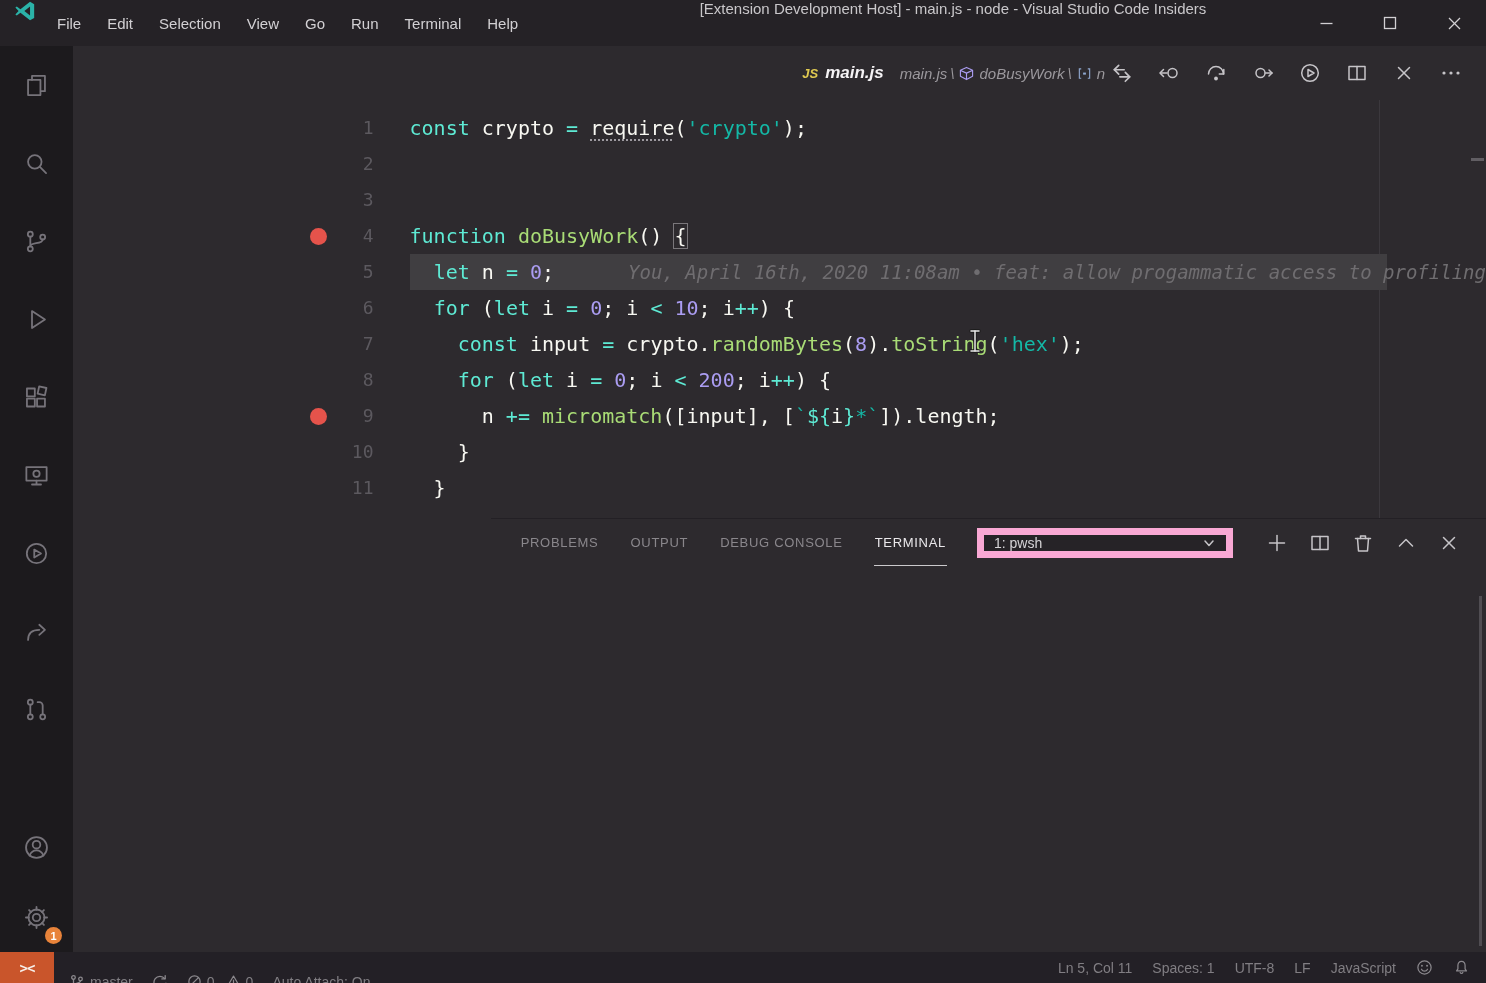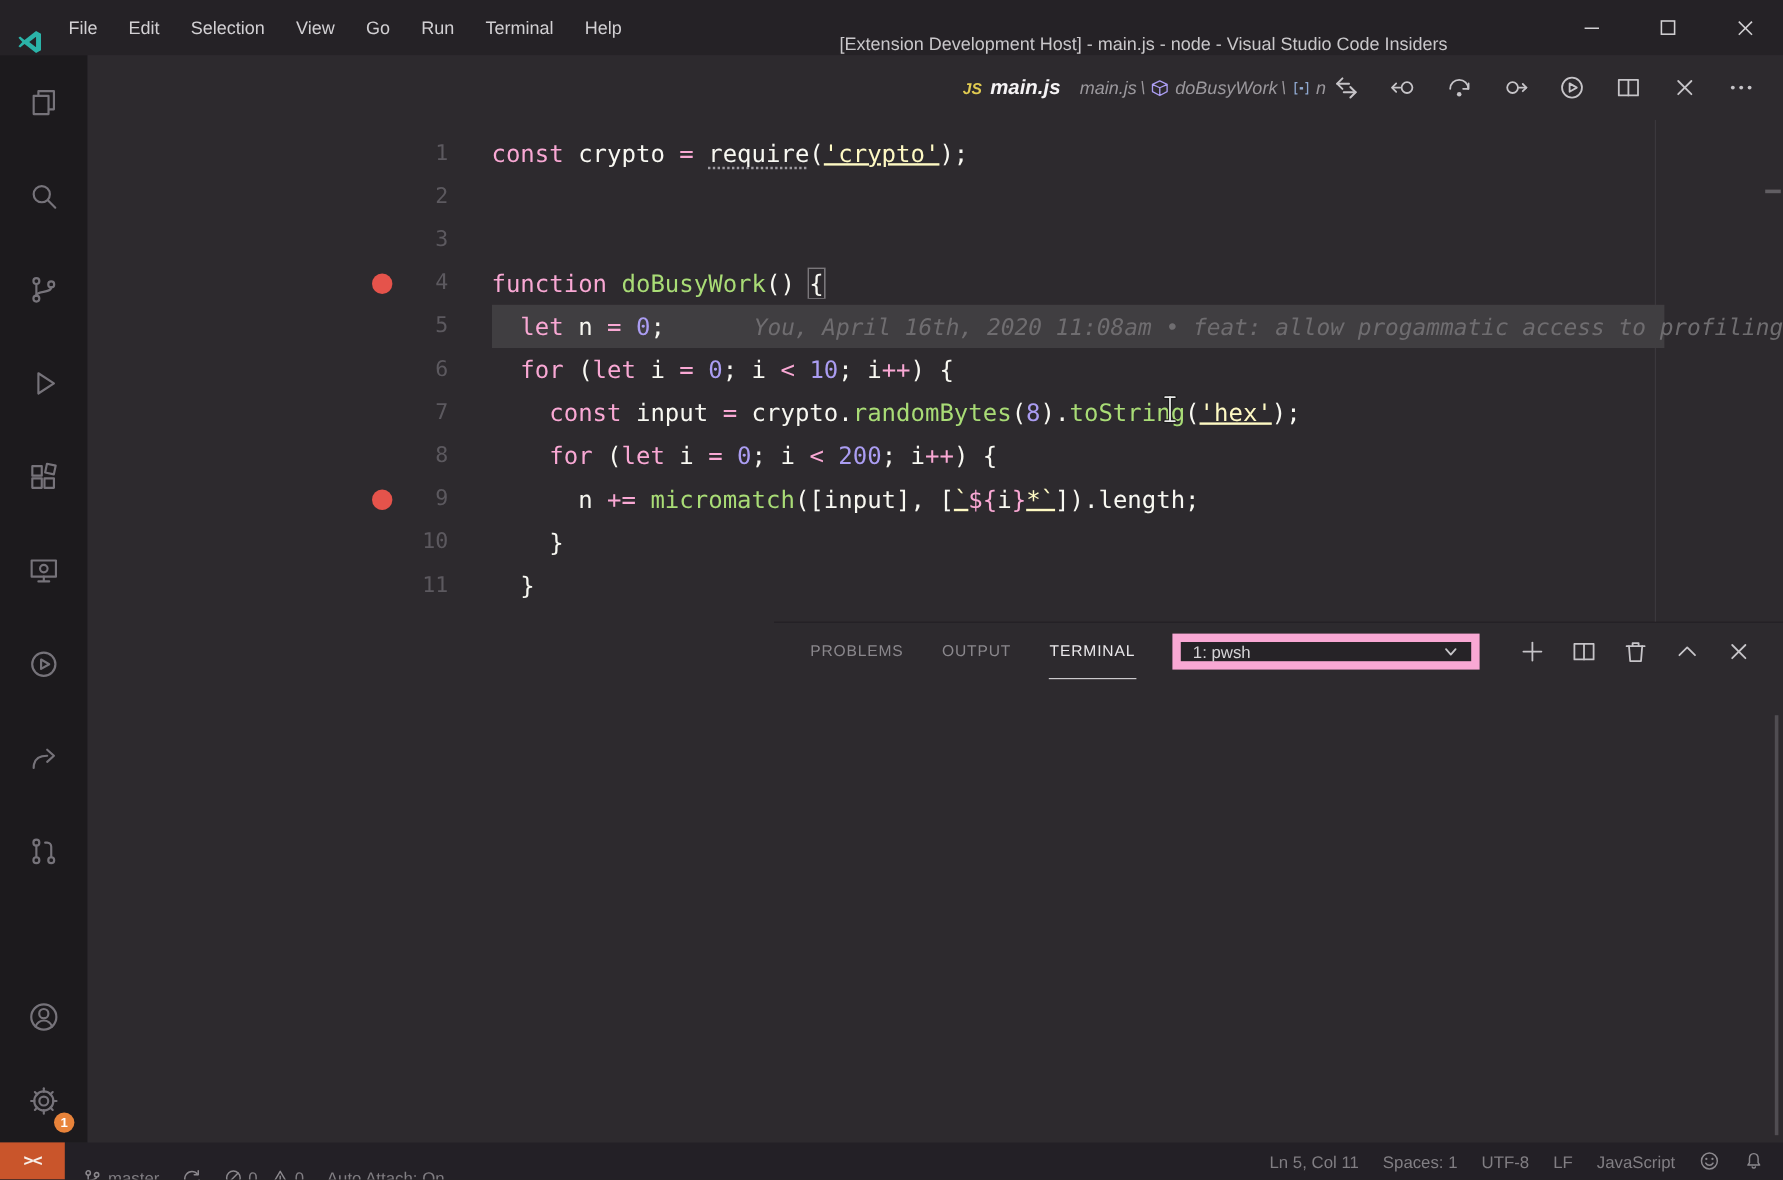--- a/index.html
+++ b/index.html
@@ -1,20 +1,20 @@
 <!DOCTYPE html>
 <html><head>
 <meta charset="utf-8">
 <style>
   * { box-sizing: border-box; }
   body { margin:0; font-family:"Liberation Sans", sans-serif; background:#111; }
   #app { position:relative; width:1486px; height:983px; background:#2d2a2e; overflow:hidden; }
 
   
-  .titlebar { height:46px; background:#252226; display:flex; align-items:flex-end; position:relative; }
+  .titlebar { height:46px; background:#252226; display:flex; align-items:flex-start; position:relative; }
   .logo { margin:0 8px 0 14px; display:flex; }
   .menus { display:flex; height:100%; align-items:center; }
   .menu-item { padding:0 13px; font-size:15px; color:#d2d0d3; height:100%; display:flex; align-items:center; }
   .win-title { position:absolute; left:620px; right:200px; text-align:center; font-size:15px; color:#c9c7ca; white-space:nowrap; overflow:hidden; pointer-events:none; }
   .win-controls { margin-left:auto; display:flex; height:100%; }
   .win-btn { width:64px; height:100%; display:flex; align-items:center; justify-content:center; }
 
   
   .main { display:flex; height:906px; }
   .activitybar { width:73px; background:#1c1a1d; display:flex; flex-direction:column; }
@@ -38,23 +38,23 @@
   
   .code-area { height:418px; position:relative; padding-top:10px; }
   .ruler { position:absolute; left:1079px; top:0; bottom:0; width:1px; background:#3b383d; }
   .overview-mark { position:absolute; right:2px; top:58px; width:13px; height:3px; background:#615e63; }
   .code-row { display:flex; height:36px; line-height:36px; position:relative; font-family:"DejaVu Sans Mono", monospace; font-size:20px; white-space:pre; }
   .code-row.current::before { content:""; position:absolute; left:110px; width:977px; top:0; bottom:0; background:#403e41; }
   .bp-col { width:38px; display:flex; align-items:center; justify-content:center; flex:none; }
   .bp-dot { width:17px; height:17px; border-radius:50%; background:#e5534b; }
   .ln-col { width:36px; text-align:right; color:#5c595f; font-size:18px; flex:none; position:relative; }
   .code-col { padding-left:36px; position:relative; }
-  .tk-kw  { color:#f9a8d4; }
+  .tk-kw  { color:#5eead4; }
   .tk-fn  { color:#a9dc76; }
-  .tk-str { color:#fef9c3;text-decoration:underline; }
+  .tk-str { color:#14b8a6; }
   .tk-num { color:#ab9df2; }
   .tk-pln, .tk-ident { color:#f8f8f2; }
   .tk-u   { text-decoration:underline dotted #9d9aa0; text-underline-offset:4px; }
   .tk-brkt{ color:#f8f8f2; box-shadow:0 0 0 1px #7a777b; }
   .blame  { color:#6f6d70; font-style:italic; margin-left:74px; font-size:19px; }
 
   
   .panel { flex:1; display:flex; flex-direction:column; border-top:1px solid #232025; min-height:0; }
   .panel-header { height:47px; display:flex; align-items:center; padding-left:29px; flex:none; }
   .panel-tab { margin-right:30px; font-size:13px; letter-spacing:0.7px; color:#8a878c; height:100%; display:flex; align-items:center; border-bottom:1.5px solid transparent; padding:0 1px; }
@@ -314,20 +314,21 @@
             <div class="code-row"><div class="bp-col"></div><div class="ln-col">10</div><div class="code-col"><span class="tk-pln">    }</span></div></div>
             <div class="code-row"><div class="bp-col"></div><div class="ln-col">11</div><div class="code-col"><span class="tk-pln">  }</span></div></div>
           </div>
         <div class="overview-mark"></div>
       </div>
 
       <div class="panel">
         <div class="panel-header">
           <span class="panel-tab">PROBLEMS</span>
           <span class="panel-tab">OUTPUT</span>
+          <span class="panel-tab">DEBUG CONSOLE</span>
           <span class="panel-tab active">TERMINAL</span>
           <div class="panel-actions">
             <div class="term-select">
               <span>1: pwsh</span>
               <span class="chev">
                 <svg width="14" height="14" viewBox="0 0 14 14">
                     <polyline class="svt" points="3,5 7,9.5 11,5"></polyline>
                   </svg>
               </span>
             </div>

